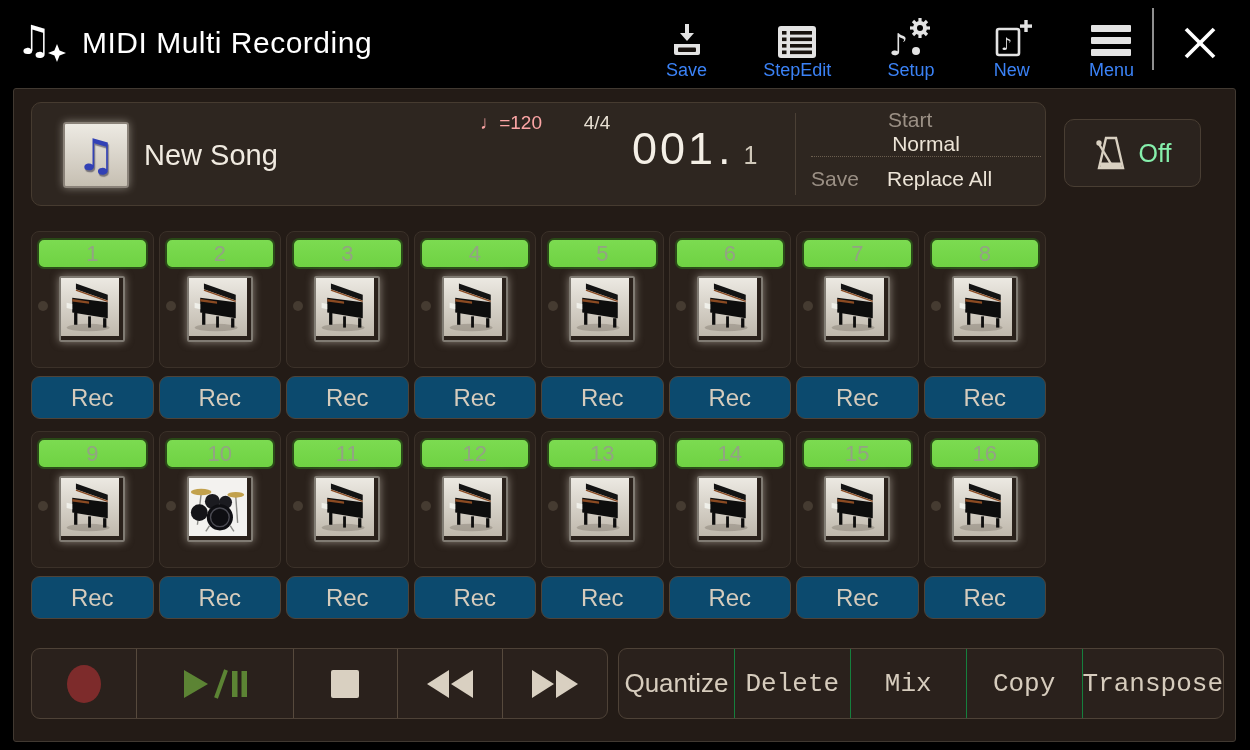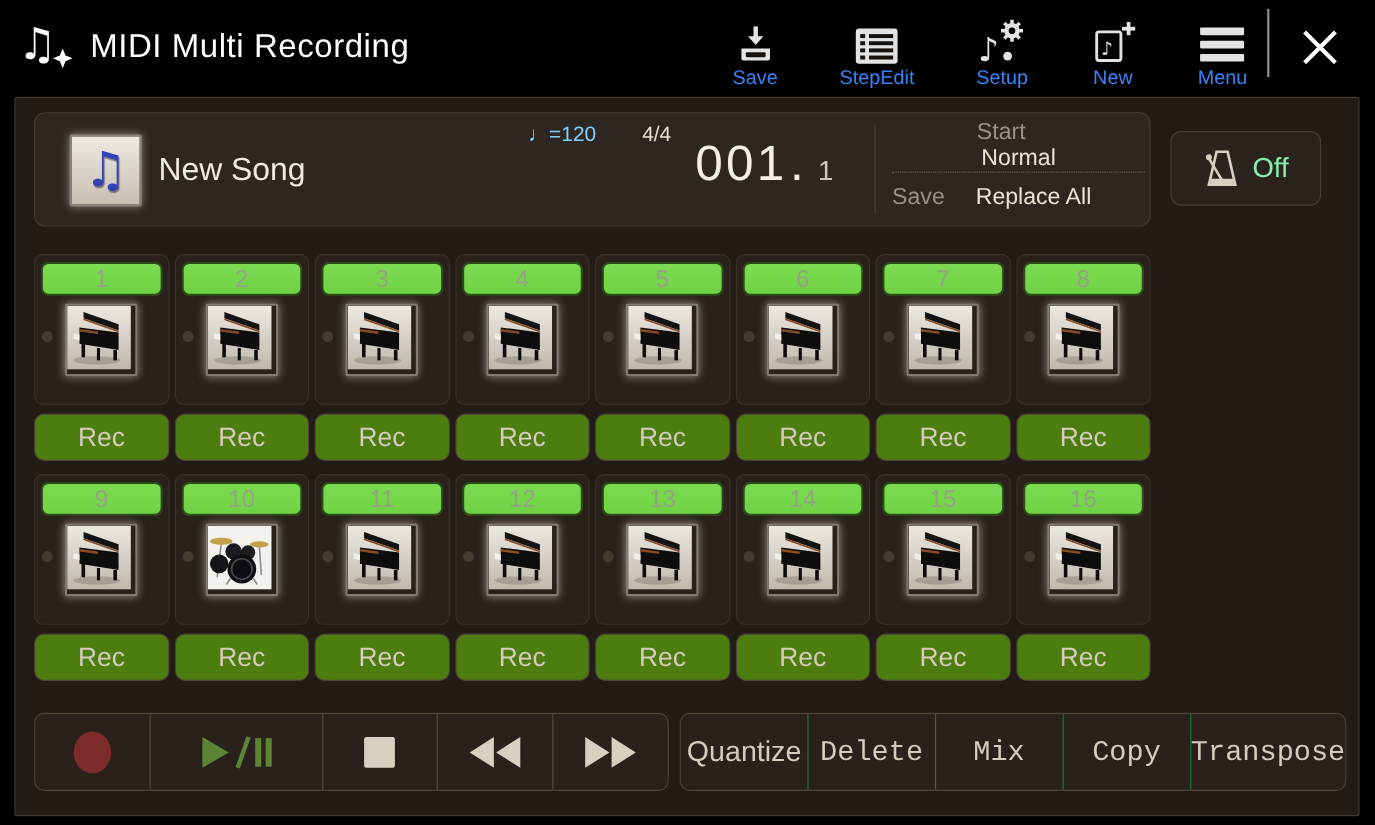--- a/index.html
+++ b/index.html
@@ -25,21 +25,21 @@
 
   
   .song-panel{position:absolute;left:17px;top:13px;width:1015px;height:104px;background:#2e2620;
               border:1px solid #463b30;border-radius:10px;box-sizing:border-box;}
   .song-icon{position:absolute;left:31px;top:19px;width:62px;height:62px;border:2px solid #8a8279;border-radius:3px;
              background:linear-gradient(180deg,#edeae3,#c6bfb2);box-shadow:0 0 8px rgba(240,234,220,.45);
              display:flex;align-items:center;justify-content:center;cursor:pointer;}
   .song-icon span{font-family:"DejaVu Sans",sans-serif;font-size:44px;color:#3241b5;line-height:1;
                   text-shadow:1px 2px 1px rgba(10,10,40,.45);}
   .song-name{position:absolute;left:112px;top:36px;font-size:29px;color:#f0eae0;cursor:pointer;}
-  .tempo{position:absolute;left:398px;top:9px;width:112px;text-align:right;font-size:19px;color:#7dd3fc;}
+  .tempo{position:absolute;left:398px;top:9px;width:112px;text-align:right;font-size:19px;color:#fca5a5;}
   .timesig{position:absolute;left:508px;top:9px;width:60px;text-align:center;font-size:19px;color:#e8e0d3;margin-left:27px;}
   .counter{position:absolute;left:600px;top:20px;display:flex;align-items:baseline;line-height:1.15;}
   .counter .measure{font-size:45px;color:#f4efe6;letter-spacing:3px;}
   .counter .sep{font-size:45px;color:#f4efe6;margin-left:2px;}
   .counter .beat{font-size:25px;color:#cfc7b9;margin-left:13px;}
   .panel-vdiv{position:absolute;left:763px;top:10px;bottom:10px;width:1px;background:#4b4035;}
   .startstop{position:absolute;left:779px;top:5px;width:230px;height:92px;display:flex;flex-direction:column;}
   .ss-row{flex:1;display:flex;align-items:center;cursor:pointer;}
   .ss-row.first{border-bottom:1px dotted #6b5e4f;flex-direction:column;}
   .ss-label{width:76px;font-size:21px;color:#9b9085;}
@@ -59,21 +59,21 @@
   .cell{position:relative;height:137px;background:#2a211b;border:1px solid #3b3129;border-radius:8px;
         box-sizing:border-box;cursor:pointer;}
   .badge{position:absolute;left:5px;right:5px;top:6px;height:31px;border-radius:7px;box-sizing:border-box;
          background:linear-gradient(180deg,#7cdb51,var(--track-green,#68ce3f));
          border:2px solid rgba(18,28,8,.75);display:flex;align-items:center;justify-content:center;}
   .badge span{font-size:22px;color:#93a384;}
   .dot{position:absolute;left:6px;top:69px;width:10px;height:10px;border-radius:50%;background:#453b31;}
   .inst{position:absolute;left:50%;top:44px;transform:translateX(-50%);width:62px;height:62px;
         border:2px solid #807b73;border-radius:2px;overflow:hidden;box-shadow:0 0 8px rgba(235,228,214,.5);}
   .inst svg{display:block;}
-  .rec-btn{height:43px;background:#4d7c0f;border:1px solid #4e4338;border-radius:9px;color:#d6ccbd;
+  .rec-btn{height:43px;background:#0c4a6e;border:1px solid #4e4338;border-radius:9px;color:#d6ccbd;
            font-size:24px;display:flex;align-items:center;justify-content:center;cursor:pointer;
            font-family:inherit;padding:0;}
 
   
   .transport{position:absolute;left:17px;top:559px;width:577px;height:71px;background:#2a211c;
              border:1px solid #4e4237;border-radius:9px;box-sizing:border-box;display:flex;overflow:hidden;}
   .tbtn{flex:1;display:flex;align-items:center;justify-content:center;cursor:pointer;}
   .tbtn + .tbtn{border-left:1px solid #574a3d;}
   .tbtn.play{flex:1.5;}
   .rec-circle{width:34px;height:38px;border-radius:50%;background:var(--record-red,#7d2b2b);}

